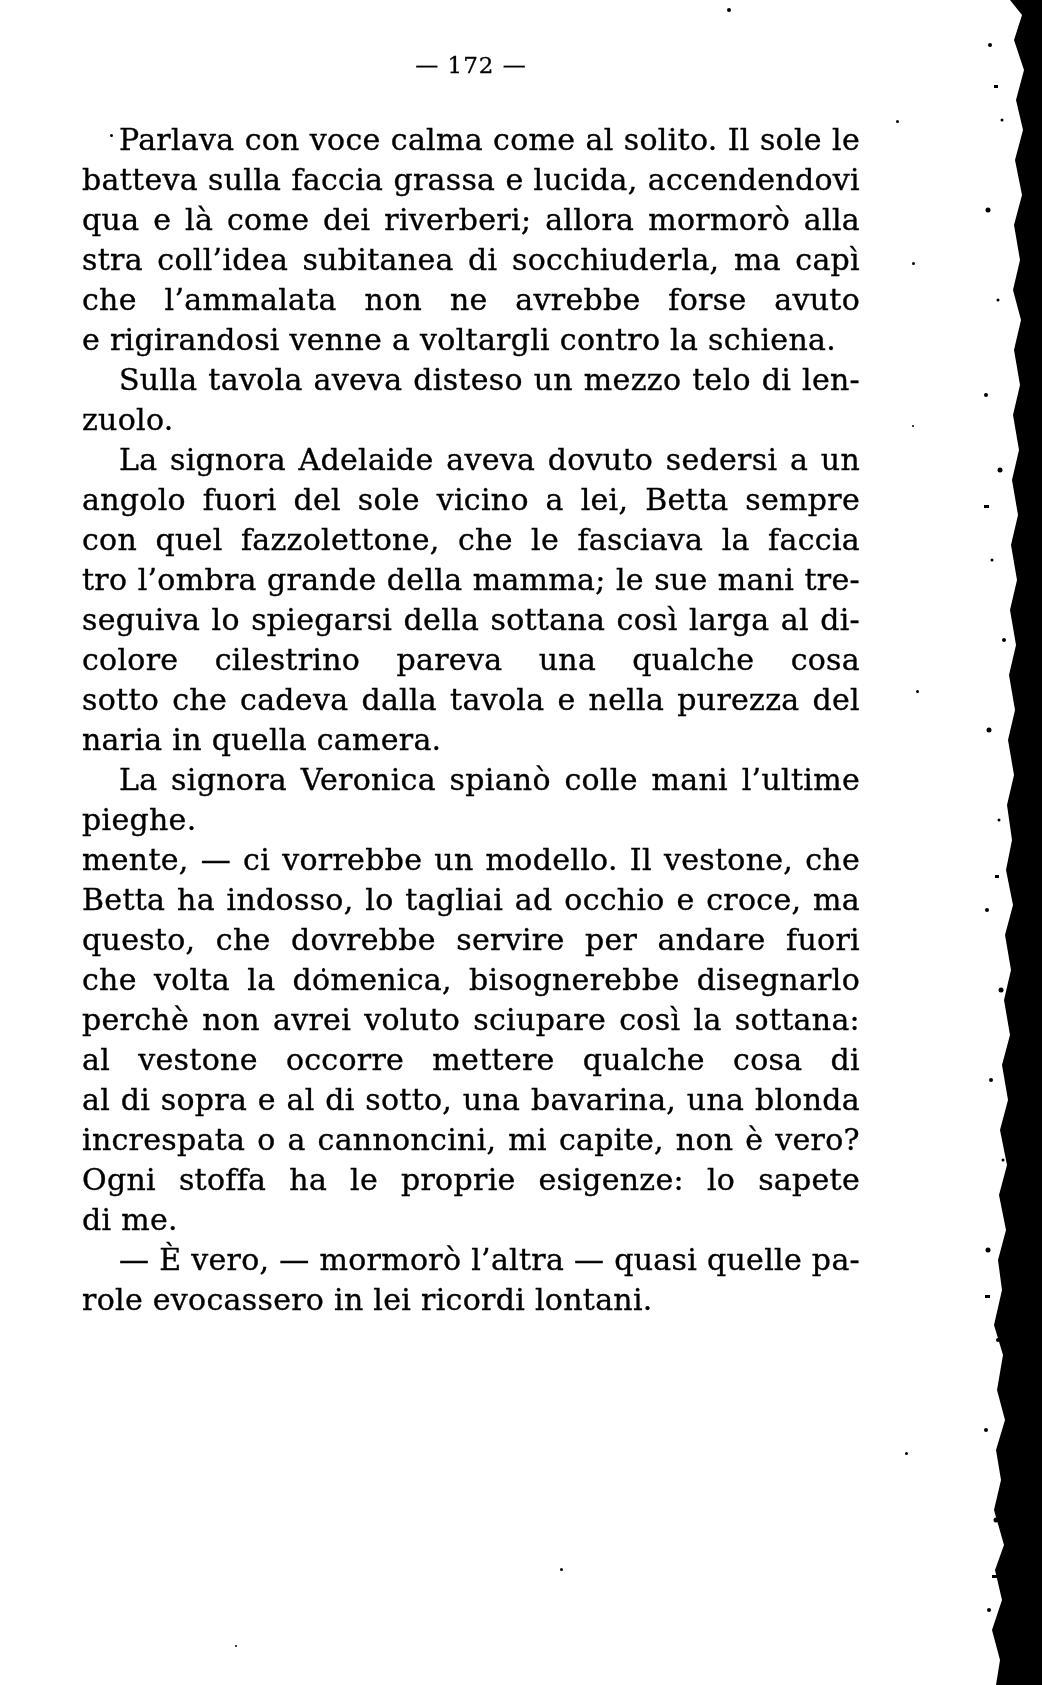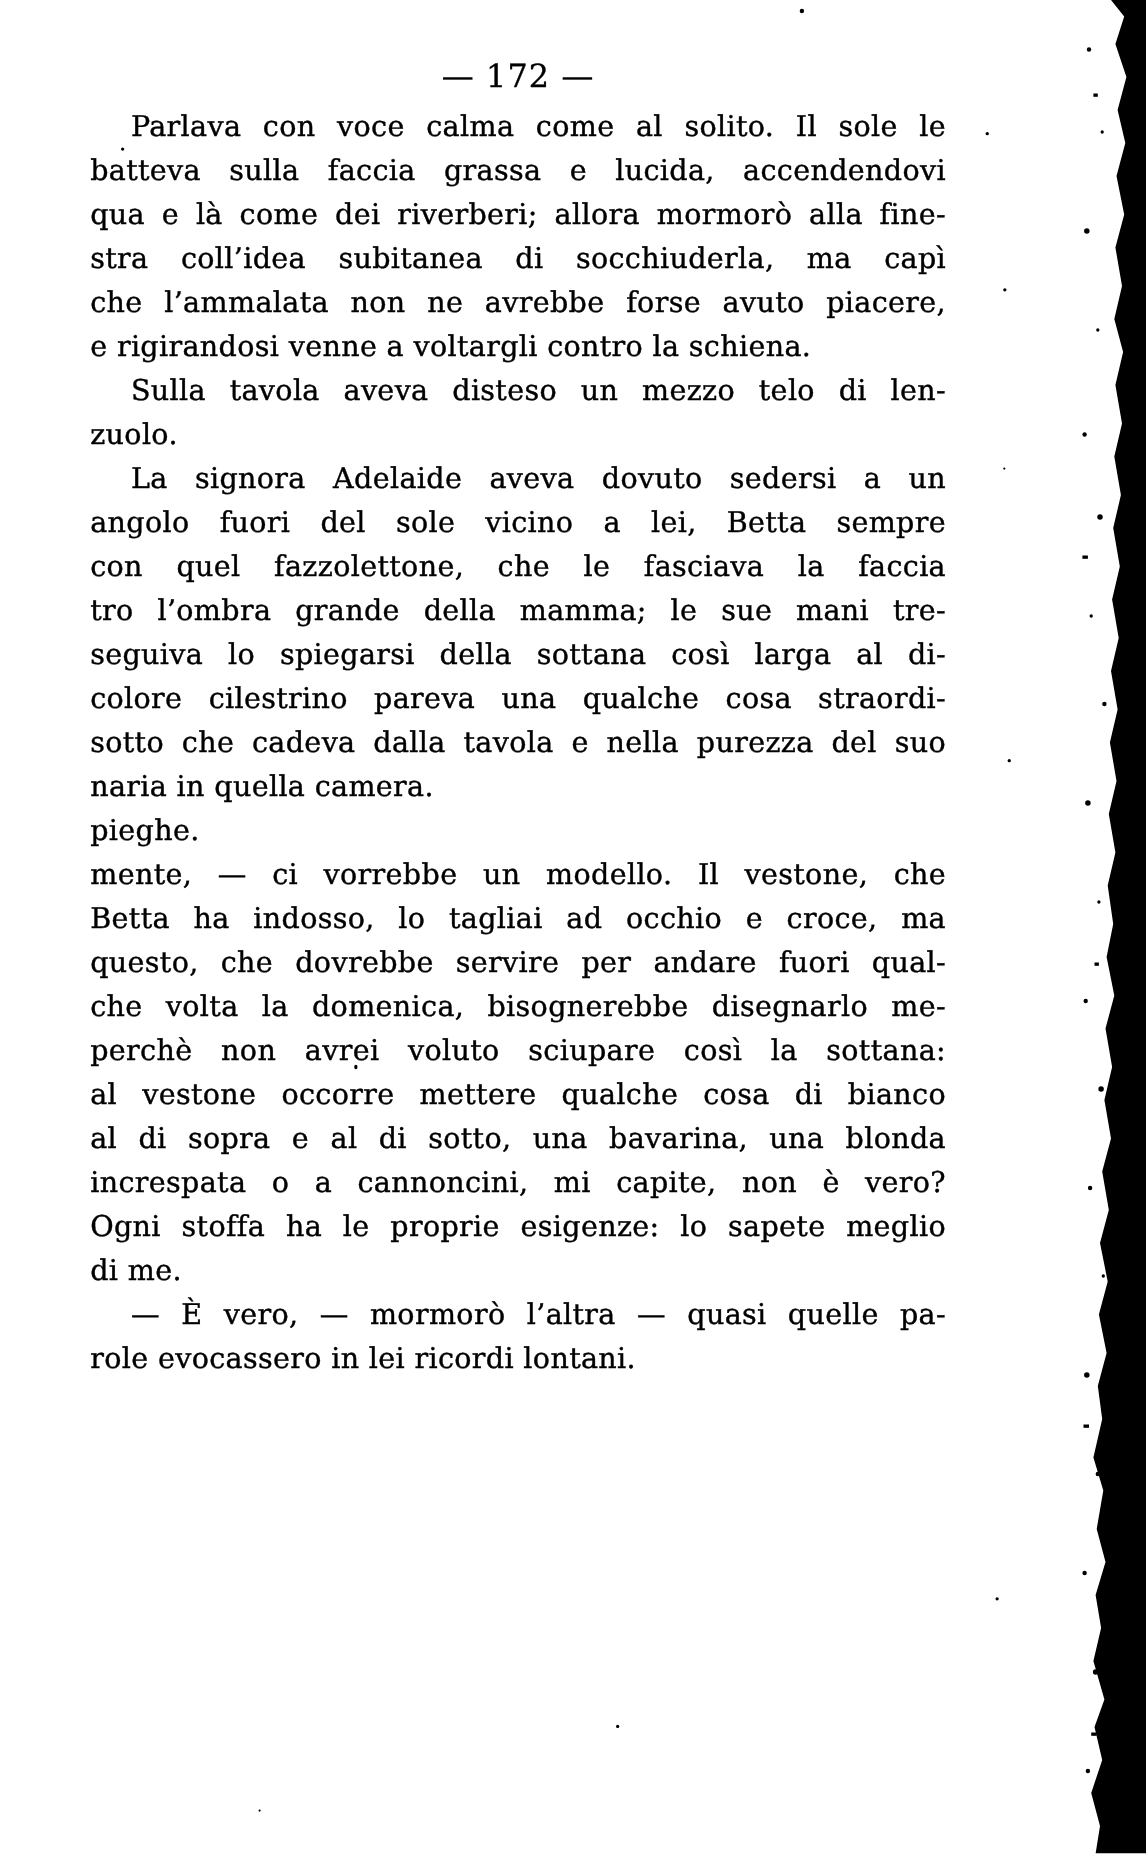--- a/index.html
+++ b/index.html
@@ -19,30 +19,30 @@
     position: absolute;
     inset: 0;
     background: #ffffff;
   }
   .page-number {
     position: absolute;
     top: 52px;
     left: 82px;
     width: 778px;
     text-align: center;
-    font-size: 29px;
+    font-size: 23px;
     letter-spacing: 1px;
     -webkit-text-stroke: 0.3px #000;
   }
   .text-block {
     position: absolute;
-    top: 96px;
+    top: 120px;
     left: 82px;
     width: 778px;
-    font-size: 26px;
+    font-size: 30px;
     line-height: 40px;
     letter-spacing: 0.3px;
     -webkit-text-stroke: 0.35px #000;
   }
   .para { margin: 0; }
   .line {
     text-align: justify;
     text-align-last: justify;
     white-space: normal;
     overflow: hidden;
@@ -92,20 +92,21 @@
         <div class="line first">La signora Adelaide aveva dovuto sedersi a un</div>
         <div class="line">angolo fuori del sole vicino a lei, Betta sempre</div>
         <div class="line">con quel fazzolettone, che le fasciava la faccia</div>
         <div class="line">tro l’ombra grande della mamma; le sue mani tre-</div>
         <div class="line">seguiva lo spiegarsi della sottana così larga al di-</div>
         <div class="line">colore cilestrino pareva una qualche cosa straordi-</div>
         <div class="line">sotto che cadeva dalla tavola e nella purezza del suo</div>
         <div class="line last">naria in quella camera.</div>
       </div>
       <div class="para">
+        <div class="line first">La signora Veronica spianò colle mani l’ultime</div>
         <div class="line last">pieghe.</div>
       </div>
       <div class="para">
         <div class="line">mente, — ci vorrebbe un modello. Il vestone, che</div>
         <div class="line">Betta ha indosso, lo tagliai ad occhio e croce, ma</div>
         <div class="line">questo, che dovrebbe servire per andare fuori qual-</div>
         <div class="line">che volta la domenica, bisognerebbe disegnarlo me-</div>
         <div class="line">perchè non avrei voluto sciupare così la sottana:</div>
         <div class="line">al vestone occorre mettere qualche cosa di bianco</div>
         <div class="line">al di sopra e al di sotto, una bavarina, una blonda</div>

